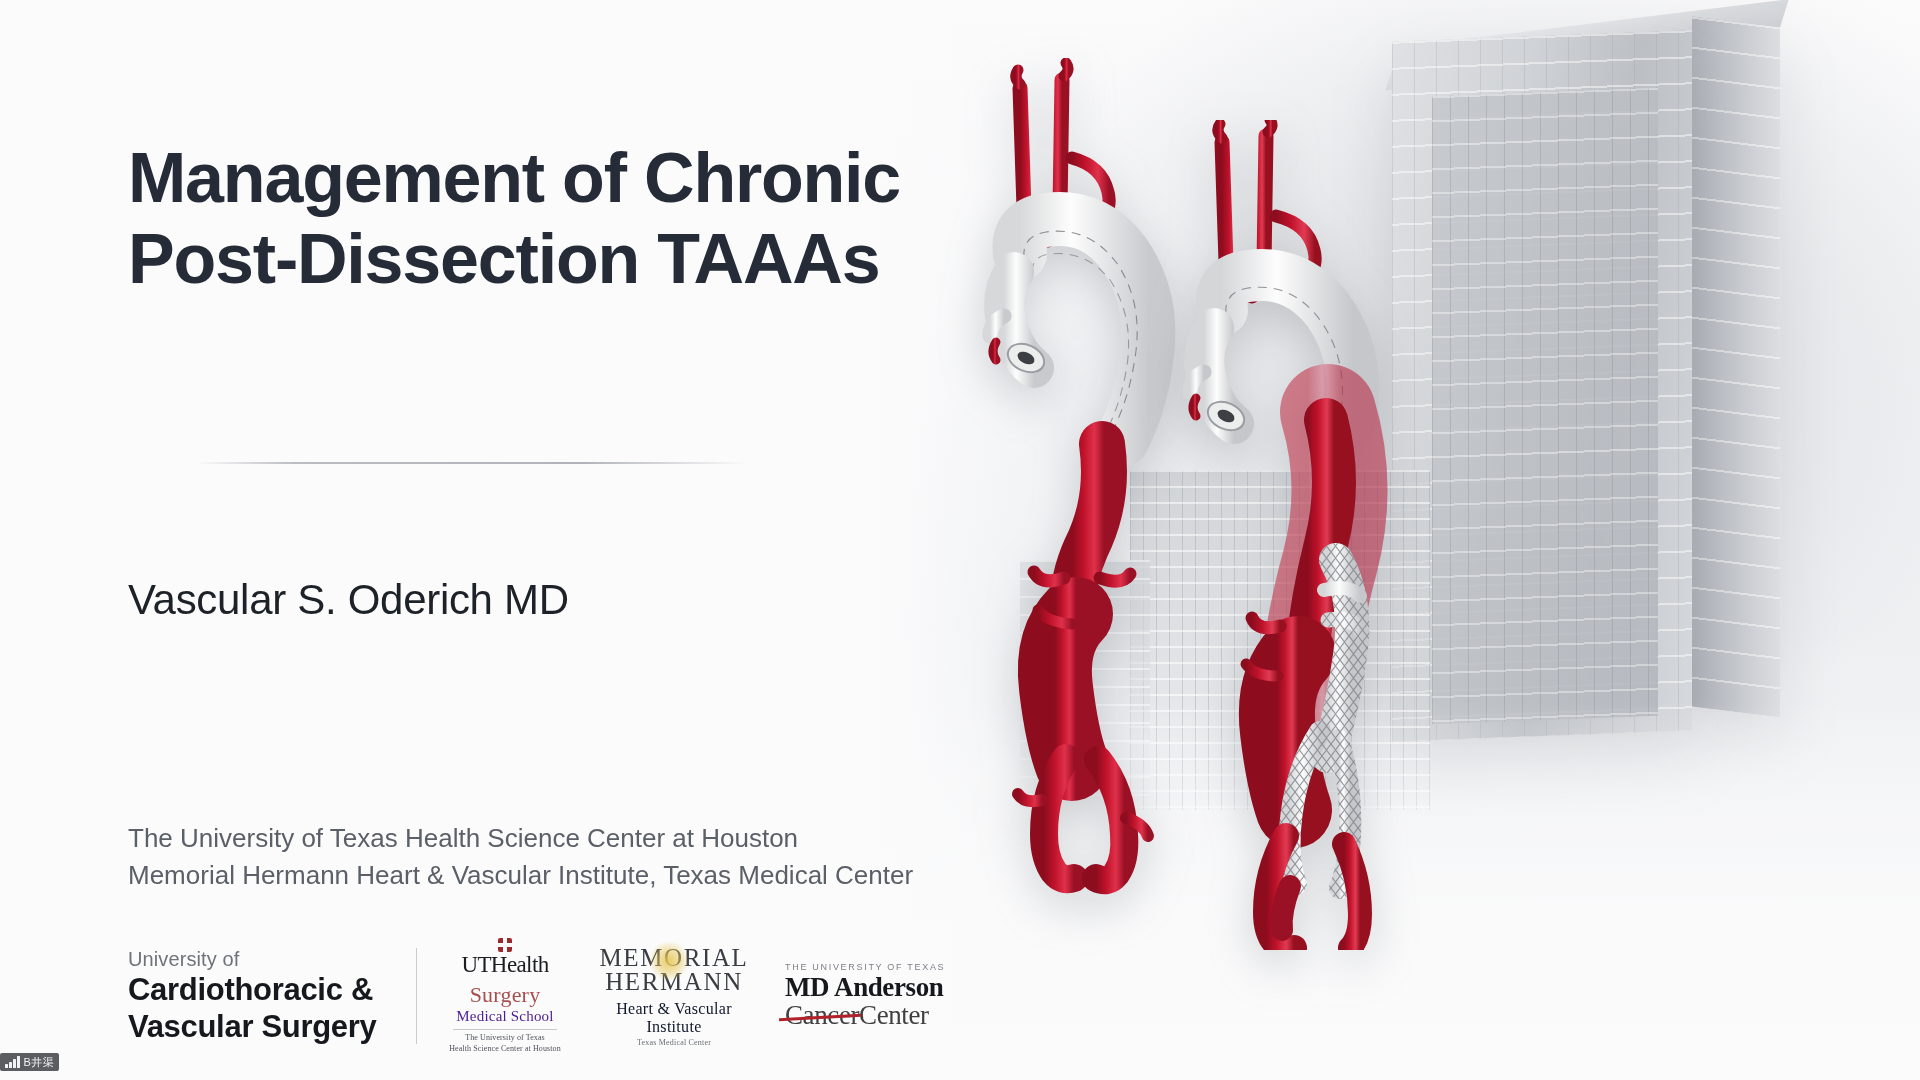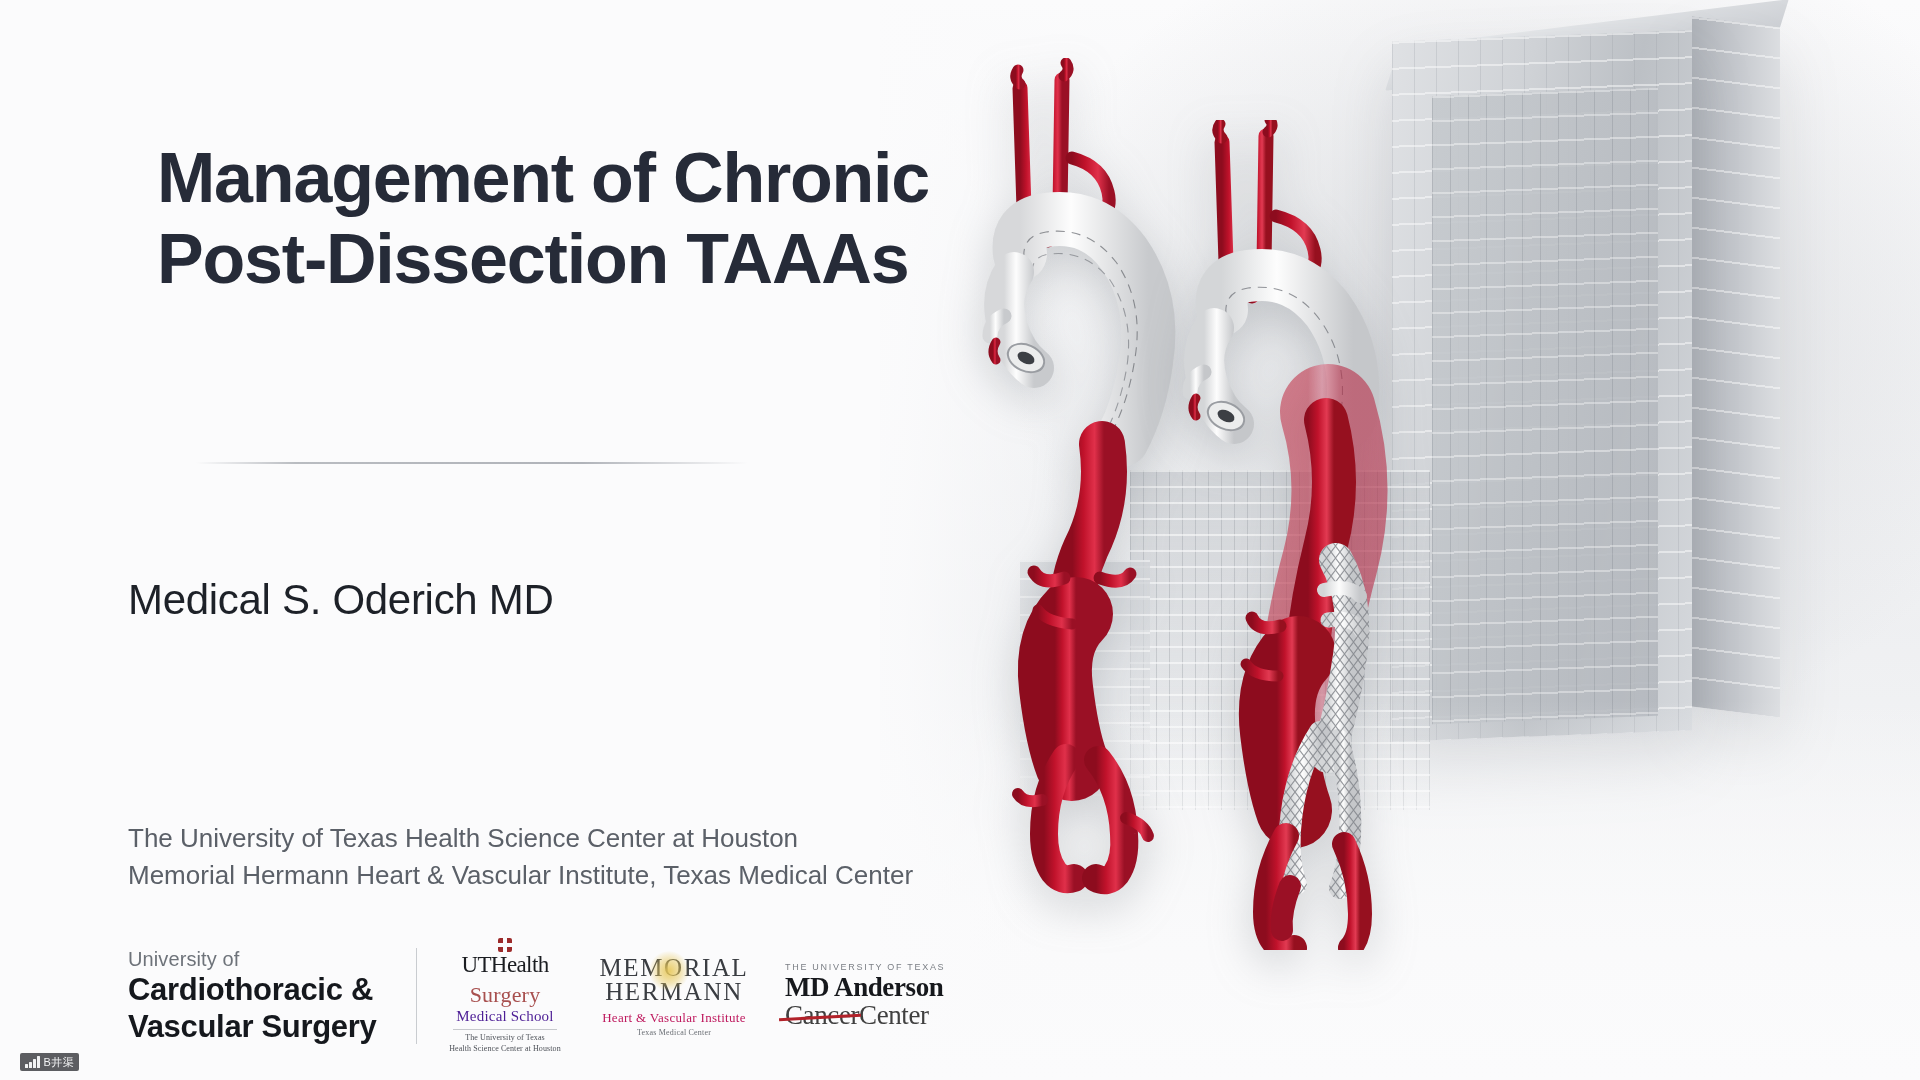--- a/index.html
+++ b/index.html
@@ -97,21 +97,20 @@
   .aorta { position:absolute; filter:drop-shadow(0 14px 22px rgba(110,115,122,.30)); }
 
   
   .content { position:absolute; left:0; top:0; width:100%; height:100%; }
 
   #title {
     position:absolute; left:128px; top:138px; width:1080px;
     font-size:70px; line-height:1.16; font-weight:700;
     letter-spacing:-1.2px; color:#262b38;
     white-space:pre-line;
-    margin-left:29px;
   }
   #rule {
     position:absolute; left:196px; top:462px; width:552px; height:2px;
     background:linear-gradient(90deg, rgba(190,193,198,0) 0%, #b9bcc1 18%, #b0b3b9 70%, rgba(190,193,198,0) 100%);
   }
   #speaker {
     position:absolute; left:128px; top:576px;
     font-size:42px; font-weight:400; color:#1d2128; letter-spacing:-.3px;
   }
   #roles {
@@ -153,36 +152,36 @@
 
   .logo-mh { width:150px; margin-left:34px; text-align:center; position:relative; }
   .mh-l1, .mh-l2 {
     font-family:"Liberation Serif", serif; font-size:25px; letter-spacing:1.6px;
     color:#3a3d42; line-height:.98;
   }
   .mh-glow {
     position:absolute; left:50px; top:-5px; width:40px; height:40px; border-radius:50%;
     background:radial-gradient(circle, rgba(231,200,90,.92) 0%, rgba(231,200,90,.45) 42%, rgba(231,200,90,0) 72%);
   }
-  .mh-l3 { font-family:"Liberation Serif", serif; font-size:13px; color:#be185d; margin-top:5px; letter-spacing:.3px; }
+  .mh-l3 { font-family:"Liberation Serif", serif; font-size:16px; color:#0f172a; margin-top:5px; letter-spacing:.3px; }
   .mh-l4 { font-family:"Liberation Serif", serif; font-size:8px; color:#6a6e74; margin-top:2px; letter-spacing:.2px; }
 
   .logo-mda { width:170px; margin-left:36px; }
   .mda-top { font-size:9px; letter-spacing:1.7px; color:#7b7f85; }
   .mda-main { font-family:"Liberation Serif", serif; font-size:27px; color:#16181c; letter-spacing:-.4px; line-height:1.02; margin-top:2px;font-weight:bold; }
   .mda-bot { font-family:Liberation Serif, serif; font-size:27px; color:#404040; letter-spacing:-.4px; line-height:1.02; position:relative; display:inline-block; }
   .mda-strike { position:relative; }
   .mda-strike:after {
     content:""; position:absolute; left:-6px; right:-2px; top:54%; height:3px;
     background:#b2222a; transform:rotate(-3deg);
   }
 
   
   #signal-badge {
-    position:absolute; left:20px; top:1053px;
+    position:absolute; left:0; top:1053px;
     display:flex; align-items:center; gap:4px;
     background:rgba(52,54,58,.80); border-radius:2px;
     padding:3px 5px;
     justify-content:flex-end;
   }
   .bars { display:flex; align-items:flex-end; gap:1.5px; height:12px; }
   .bars span { width:2.5px; background:#f2f3f4; border-radius:.5px; }
   .bars span:nth-child(1){height:4px;} .bars span:nth-child(2){height:6.5px;}
   .bars span:nth-child(3){height:9px;} .bars span:nth-child(4){height:12px;}
   .badge-text { font-size:11px; color:#f2f3f4; letter-spacing:.5px; line-height:1; }
@@ -311,21 +310,21 @@
     <path d="M166 724 q16 34 16 70 q0 24 -10 34" stroke="url(#redB)" stroke-width="24" fill="none" stroke-linecap="round"></path>
   </svg>
 
   <div class="content">
 
     <h1 id="title">Management of Chronic
 Post-Dissection TAAAs</h1>
 
     <div id="rule"></div>
 
-    <div id="speaker">Medical S. Oderich MD</div>
+    <div id="speaker">Vascular S. Oderich MD</div>
 
 
     <div id="affiliation">The University of Texas Health Science Center at Houston
 Memorial Hermann Heart &amp; Vascular Institute, Texas Medical Center</div>
 
     <div id="logobar">
 
       <div class="logo-dept">
         <div class="dept-sub">University of</div>
         <div class="dept-main">Cardiothoracic &amp;

